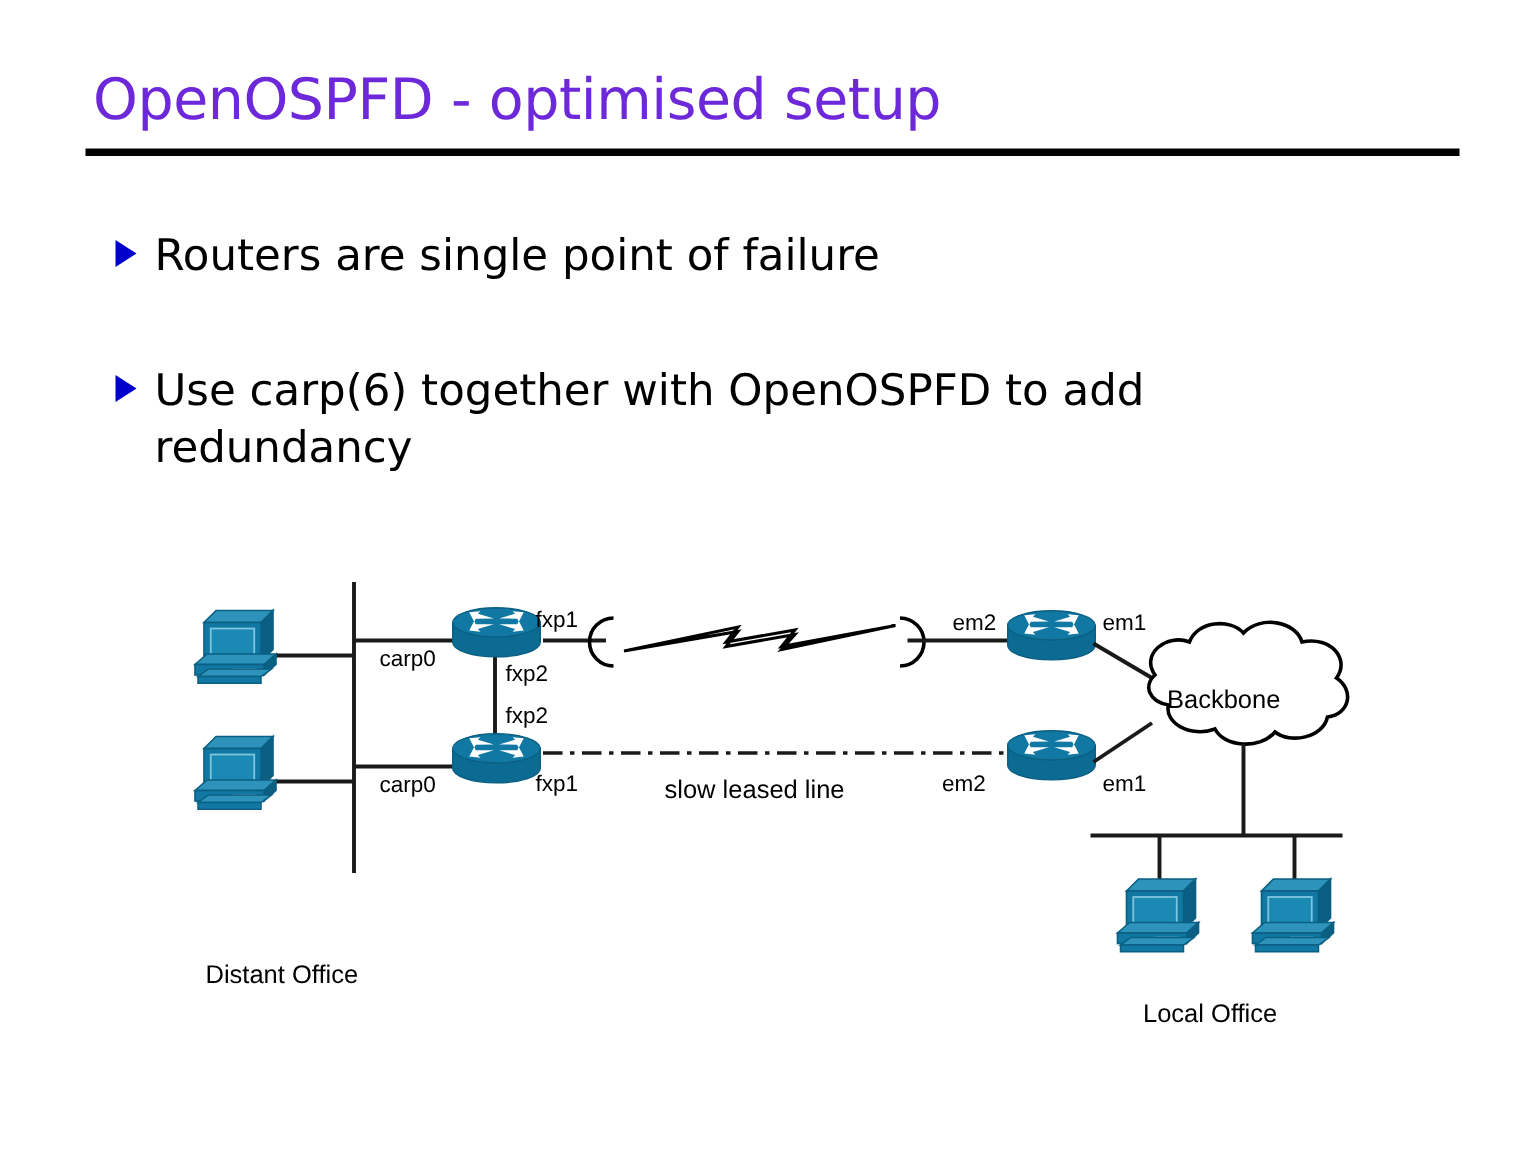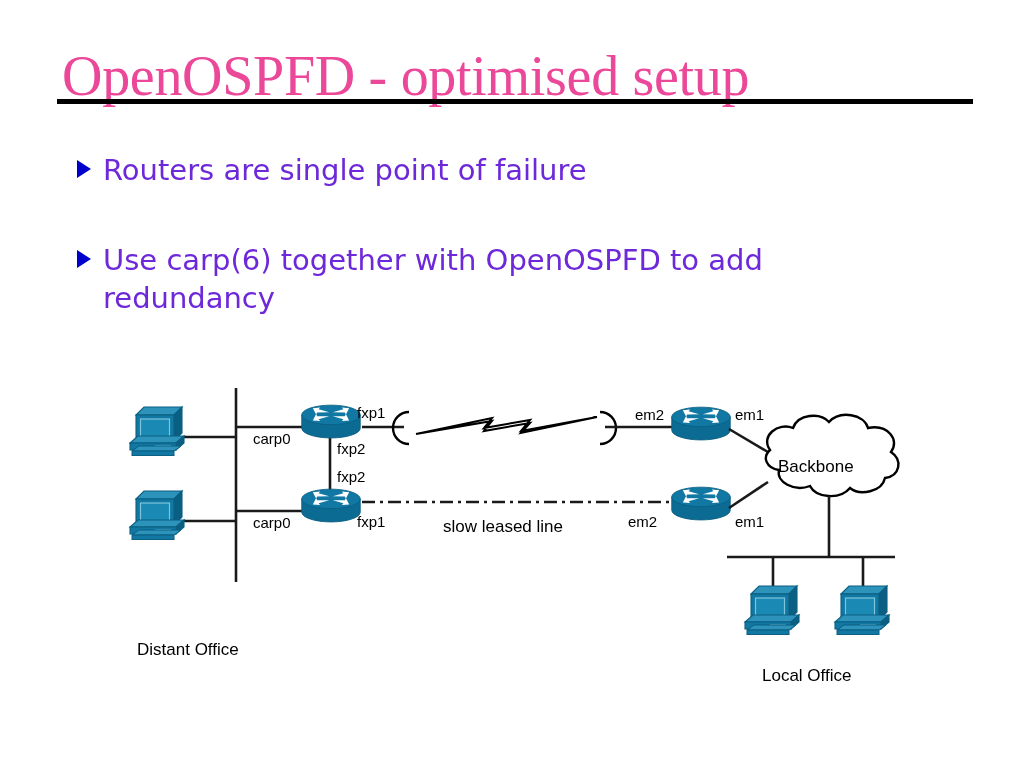--- a/index.html
+++ b/index.html
@@ -14,26 +14,25 @@
     overflow: hidden;
     font-family: "DejaVu Sans", "Liberation Sans", sans-serif;
     color: #000000;
   }
 
   
   #slide-title {
     position: absolute;
     left: 62px;
     top: 44px;
-    font-size: 56px;
+    font-size: 38px;
     font-weight: normal;
     letter-spacing: -0.3px;
-    color: #ec4899;
+    color: #6d28d9;
     white-space: nowrap;
-    font-family: Liberation Serif, serif;
   }
   #title-rule {
     position: absolute;
     left: 57px;
     top: 99px;
     width: 916px;
     height: 5px;
     background: #000000;
   }
 
@@ -49,21 +48,21 @@
     border-top: 9px solid transparent;
     border-bottom: 9px solid transparent;
     border-left: 14px solid #0000cc;
     margin-top: 9px;
     margin-right: 12px;
     flex: 0 0 auto;
   }
   .bullet-text {
     font-size: 29px;
     line-height: 1.32;
-    color: #6d28d9;
+    color: #000000;
   }
   #bullet-1 { left: 77px; top: 151px; }
   #bullet-2 { left: 77px; top: 241px; width: 810px; }
 
   
   #diagram {
     position: absolute;
     left: 0;
     top: 360px;
     width: 1024px;

